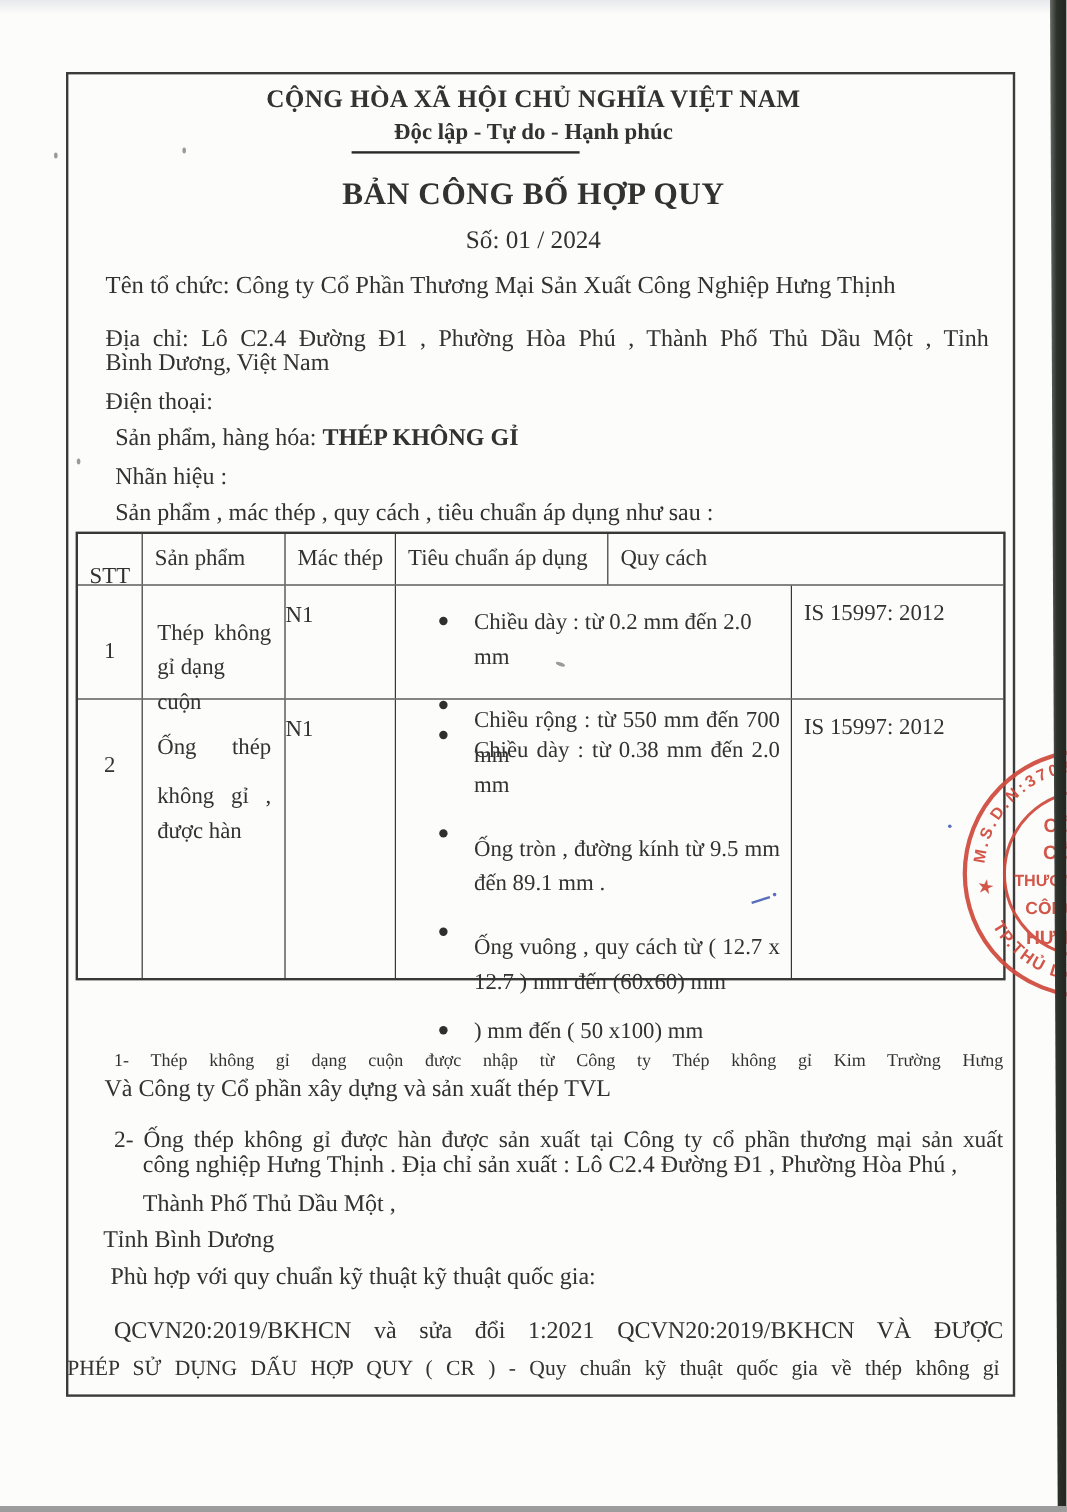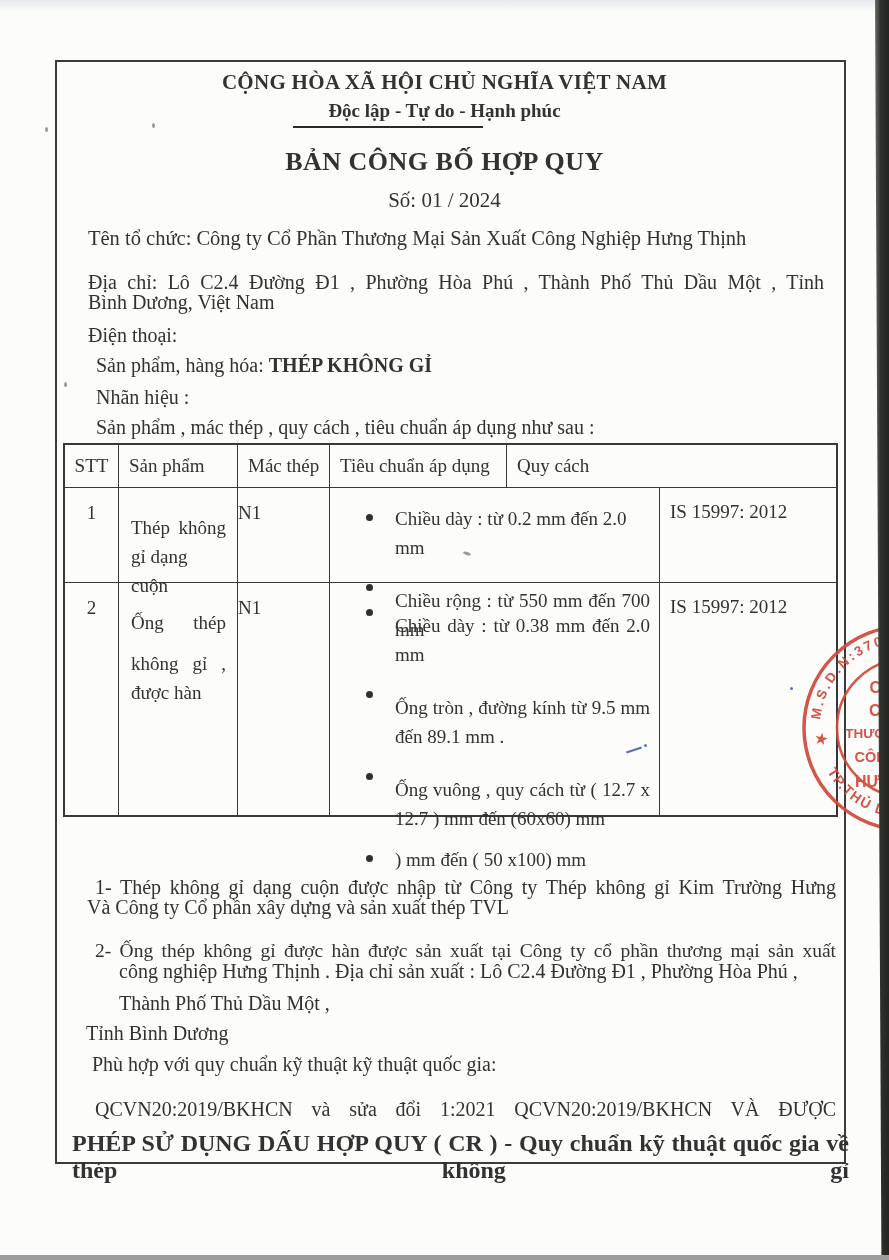--- a/index.html
+++ b/index.html
@@ -26,21 +26,21 @@
   .motto-u{position:absolute;left:293px;top:126px;width:190px;height:2px;background:#2a2a2a;}
   .doctitle{font-size:26px;font-weight:bold;letter-spacing:.5px;}
   .docnum{font-size:21px;}
   
   .tbl{position:absolute;left:63px;top:443px;width:775px;border:2px solid #383838;
     box-sizing:border-box;font-size:19px;}
   .trow{display:flex;box-sizing:border-box;}
   .trow + .trow{border-top:1.5px solid #383838;}
   .tcell{box-sizing:border-box;flex:0 0 auto;}
   .tcell + .tcell{border-left:1.5px solid #383838;}
-  .c-stt{width:53px;}.c-sp{width:119px;}.c-mt{width:92px;}.c-qc{width:330px;}.c-tc{flex:1 1 auto;}
+  .c-stt{width:53px;margin-top:30px;}.c-sp{width:119px;}.c-mt{width:92px;}.c-qc{width:330px;}.c-tc{flex:1 1 auto;}
   .hrow{height:42px;}
   .hrow .tcell{display:flex;align-items:center;}
   .hrow .c-stt{justify-content:center;}
   .hrow .tcell:not(.c-stt){padding-left:10px;}
   .r1{height:95px;}.r2{height:233px;}
   .cell-stt{text-align:center;padding-top:14px;}
   .cell-sp{padding:13px 11px 0 12px;}
   .cell-sp .spl{line-height:29px;}
   .cell-mt{text-align:left;padding-top:14px;}
   .cell-qc{padding:16px 9px 0 0;}
@@ -143,29 +143,29 @@
           <span class="qdot"></span>
           <div class="qtext">
             <div>) mm đến ( 50 x100) mm</div>
           </div>
         </div>
       </div>
       <div class="tcell c-tc cell-tc">IS 15997: 2012</div>
     </div>
   </div>
 
-  <div class="ln jl" style="left:95px;top:864px;width:741px;font-size:20px;">1-  Thép không gỉ dạng cuộn được nhập từ Công ty Thép không gỉ Kim Trường Hưng</div>
+  <div class="ln jl" style="left:95px;top:864px;width:741px;font-size:15px;">1-  Thép không gỉ dạng cuộn được nhập từ Công ty Thép không gỉ Kim Trường Hưng</div>
   <div class="ln" style="left:87px;top:896px;">Và Công ty Cổ phần xây dựng và sản xuất thép TVL</div>
   <div class="ln jl" style="left:95px;top:928px;width:741px;font-size:19.5px;">2-  Ống thép không gỉ được hàn được sản xuất tại Công ty cổ phần thương mại sản xuất</div>
   <div class="ln" style="left:119px;top:960px;">công nghiệp Hưng Thịnh . Địa chỉ sản xuất : Lô C2.4 Đường Đ1 , Phường Hòa Phú ,</div>
   <div class="ln" style="left:119px;top:992px;">Thành Phố Thủ Dầu Một ,</div>
   <div class="ln" style="left:86px;top:1022px;">Tỉnh Bình Dương</div>
   <div class="ln" style="left:92px;top:1053px;">Phù hợp với quy chuẩn kỹ thuật kỹ thuật quốc gia:</div>
   <div class="ln jl" style="left:95px;top:1086px;width:741px;">QCVN20:2019/BKHCN và sửa đổi 1:2021 QCVN20:2019/BKHCN VÀ ĐƯỢC</div>
-  <div class="ln jl" style="left:72px;top:1118px;width:777px;font-size:24px;font-weight:bold;">PHÉP SỬ DỤNG DẤU HỢP QUY ( CR ) -  Quy chuẩn kỹ thuật quốc gia về thép không gỉ</div>
+  <div class="ln jl" style="left:56px;top:1118px;width:777px;font-size:18px;">PHÉP SỬ DỤNG DẤU HỢP QUY ( CR ) -  Quy chuẩn kỹ thuật quốc gia về thép không gỉ</div>
 
   <svg class="stamp" viewBox="0 0 232 232">
     <defs>
       <path id="arcTop" d="M 30 116 A 86 86 0 0 1 202 116" fill="none"></path>
       <path id="arcBot" d="M 26 116 A 90 90 0 0 0 206 116" fill="none"></path>
     </defs>
     <circle cx="116" cy="116" r="102" fill="none" stroke="#cf4a3c" stroke-width="3.5"></circle>
     <circle cx="116" cy="116" r="69" fill="none" stroke="#cf4a3c" stroke-width="2.5"></circle>
     <text font-size="13.5" font-weight="bold" fill="#cf4a3c" letter-spacing="2.5" font-family="Liberation Sans, sans-serif">
       <textPath href="#arcTop" startOffset="3%">M.S.D.N:3702266</textPath>

